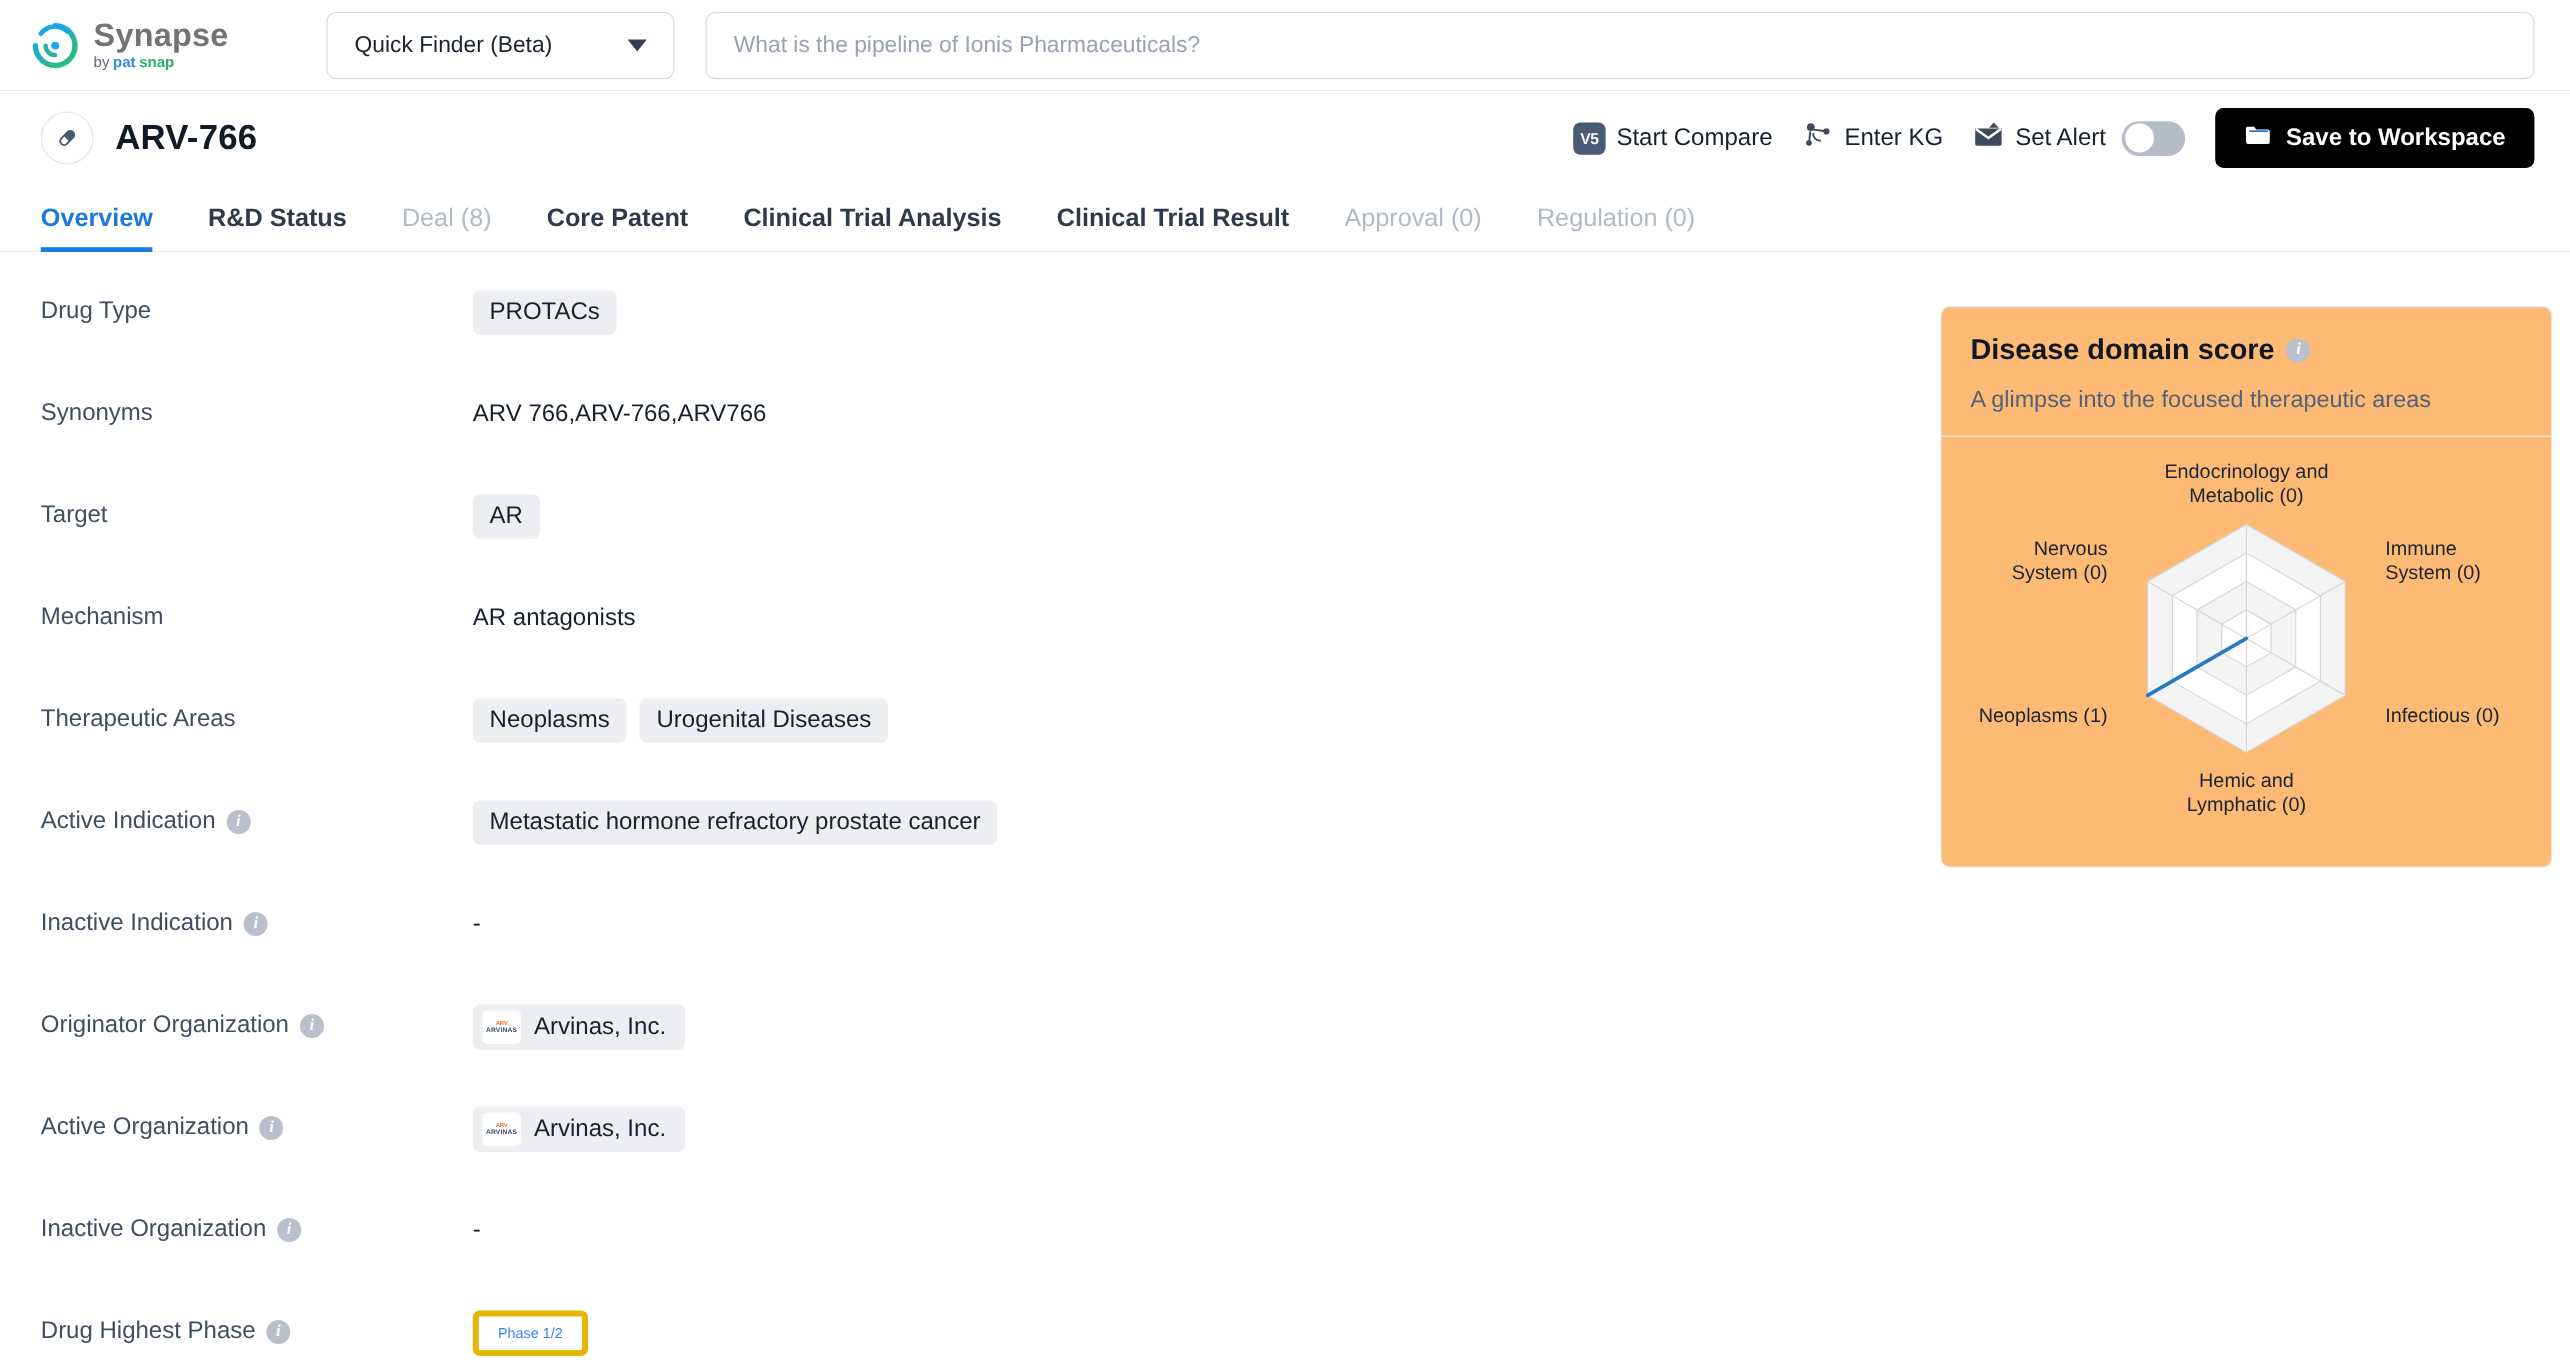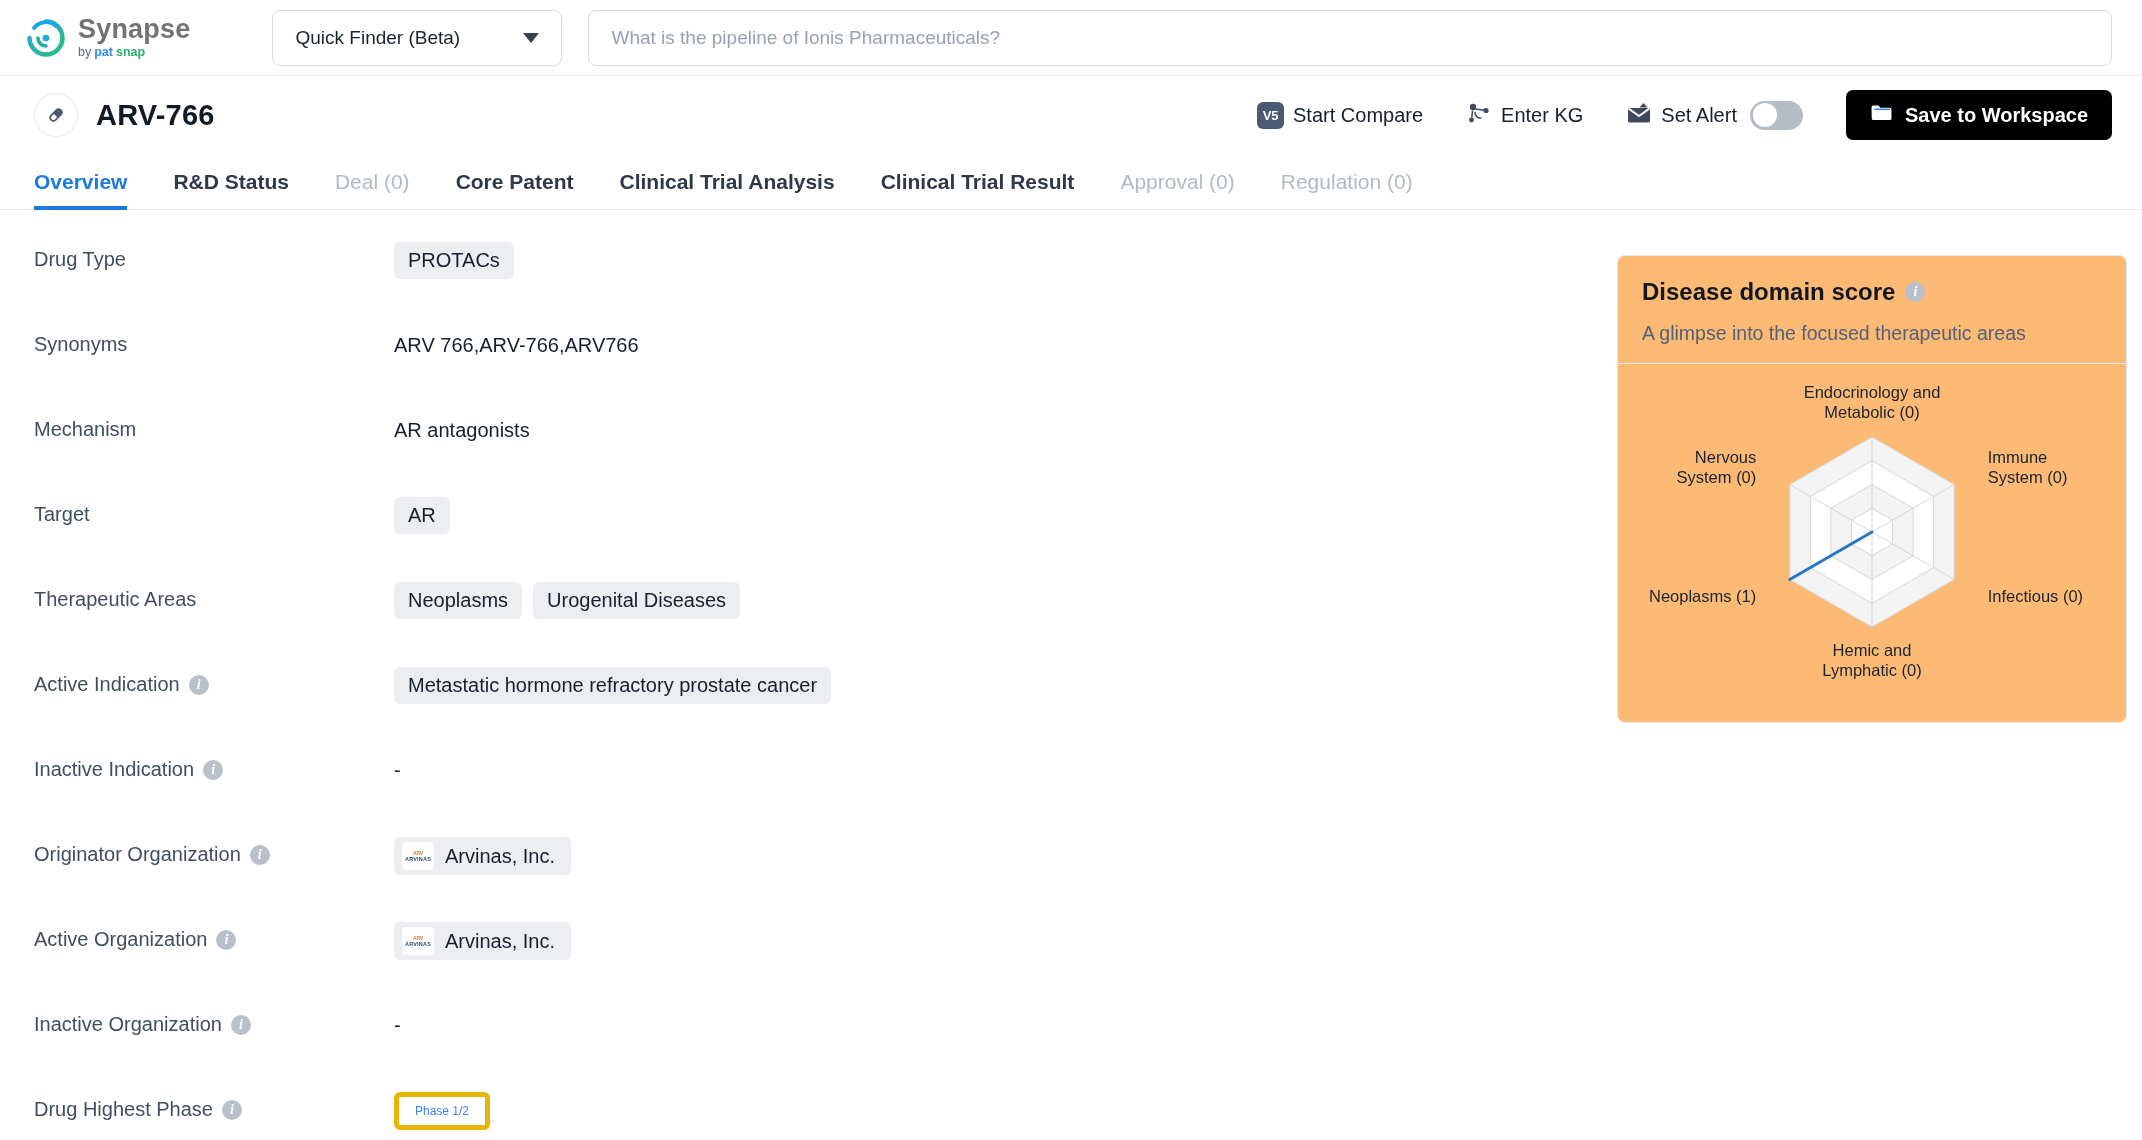--- a/index.html
+++ b/index.html
@@ -57,21 +57,21 @@
     display: flex; align-items: center;
     padding: 0 30px 0 34px;
   }
   .pill-avatar {
     width: 44px; height: 44px; border-radius: 50%;
     border: 1px solid #e3e6ea;
     display: flex; align-items: center; justify-content: center;
     flex: 0 0 auto;
   }
   .drug-title { font-size: 29px; font-weight: 700; margin-left: 18px; color: #111a27; letter-spacing: .2px; }
-  .head-actions { margin-left: auto; display: flex; align-items: center; gap: 43px; }
+  .head-actions { margin-left: auto; display: flex; align-items: center; gap: 25px; }
   .hact { display: flex; align-items: center; gap: 9px; cursor: pointer; font-size: 20px; color: #17202e; }
   .v5badge {
     width: 27px; height: 27px; border-radius: 6px; background: #4a5costume;
     background: #4a5a72; color: #fff; font-size: 13px; font-weight: 700;
     display: flex; align-items: center; justify-content: center; letter-spacing: -.3px;
   }
   .toggle {
     width: 53px; height: 29px; border-radius: 15px; background: #b6bdc7;
     position: relative; cursor: pointer; margin-left: 4px;
   }
@@ -249,21 +249,21 @@
         </svg>
       </span>
       <span>Save to Workspace</span>
     </button>
   </div>
 </div>
 
 <div class="tabs">
   <div class="tab active">Overview</div>
   <div class="tab">R&amp;D Status</div>
-  <div class="tab disabled">Deal (0)</div>
+  <div class="tab disabled">Deal (8)</div>
   <div class="tab">Core Patent</div>
   <div class="tab">Clinical Trial Analysis</div>
   <div class="tab">Clinical Trial Result</div>
   <div class="tab disabled">Approval (0)</div>
   <div class="tab disabled">Regulation (0)</div>
 </div>
 
 <div class="body">
   <div class="fields">
 
@@ -275,30 +275,30 @@
     </div>
 
     <div class="row">
       <div class="rlabel">Synonyms</div>
       <div class="rvalue">
         <span class="plain">ARV 766,ARV-766,ARV766</span>
       </div>
     </div>
 
     <div class="row">
+      <div class="rlabel">Target</div>
+      <div class="rvalue">
+        <span class="chip">AR</span>
+      </div>
+    </div>
+
+    <div class="row">
       <div class="rlabel">Mechanism</div>
       <div class="rvalue">
         <span class="plain">AR antagonists</span>
-      </div>
-    </div>
-
-    <div class="row">
-      <div class="rlabel">Target</div>
-      <div class="rvalue">
-        <span class="chip">AR</span>
       </div>
     </div>
 
     <div class="row">
       <div class="rlabel">Therapeutic Areas</div>
       <div class="rvalue">
         <span class="chip">Neoplasms</span>
         <span class="chip">Urogenital Diseases</span>
       </div>
     </div>

